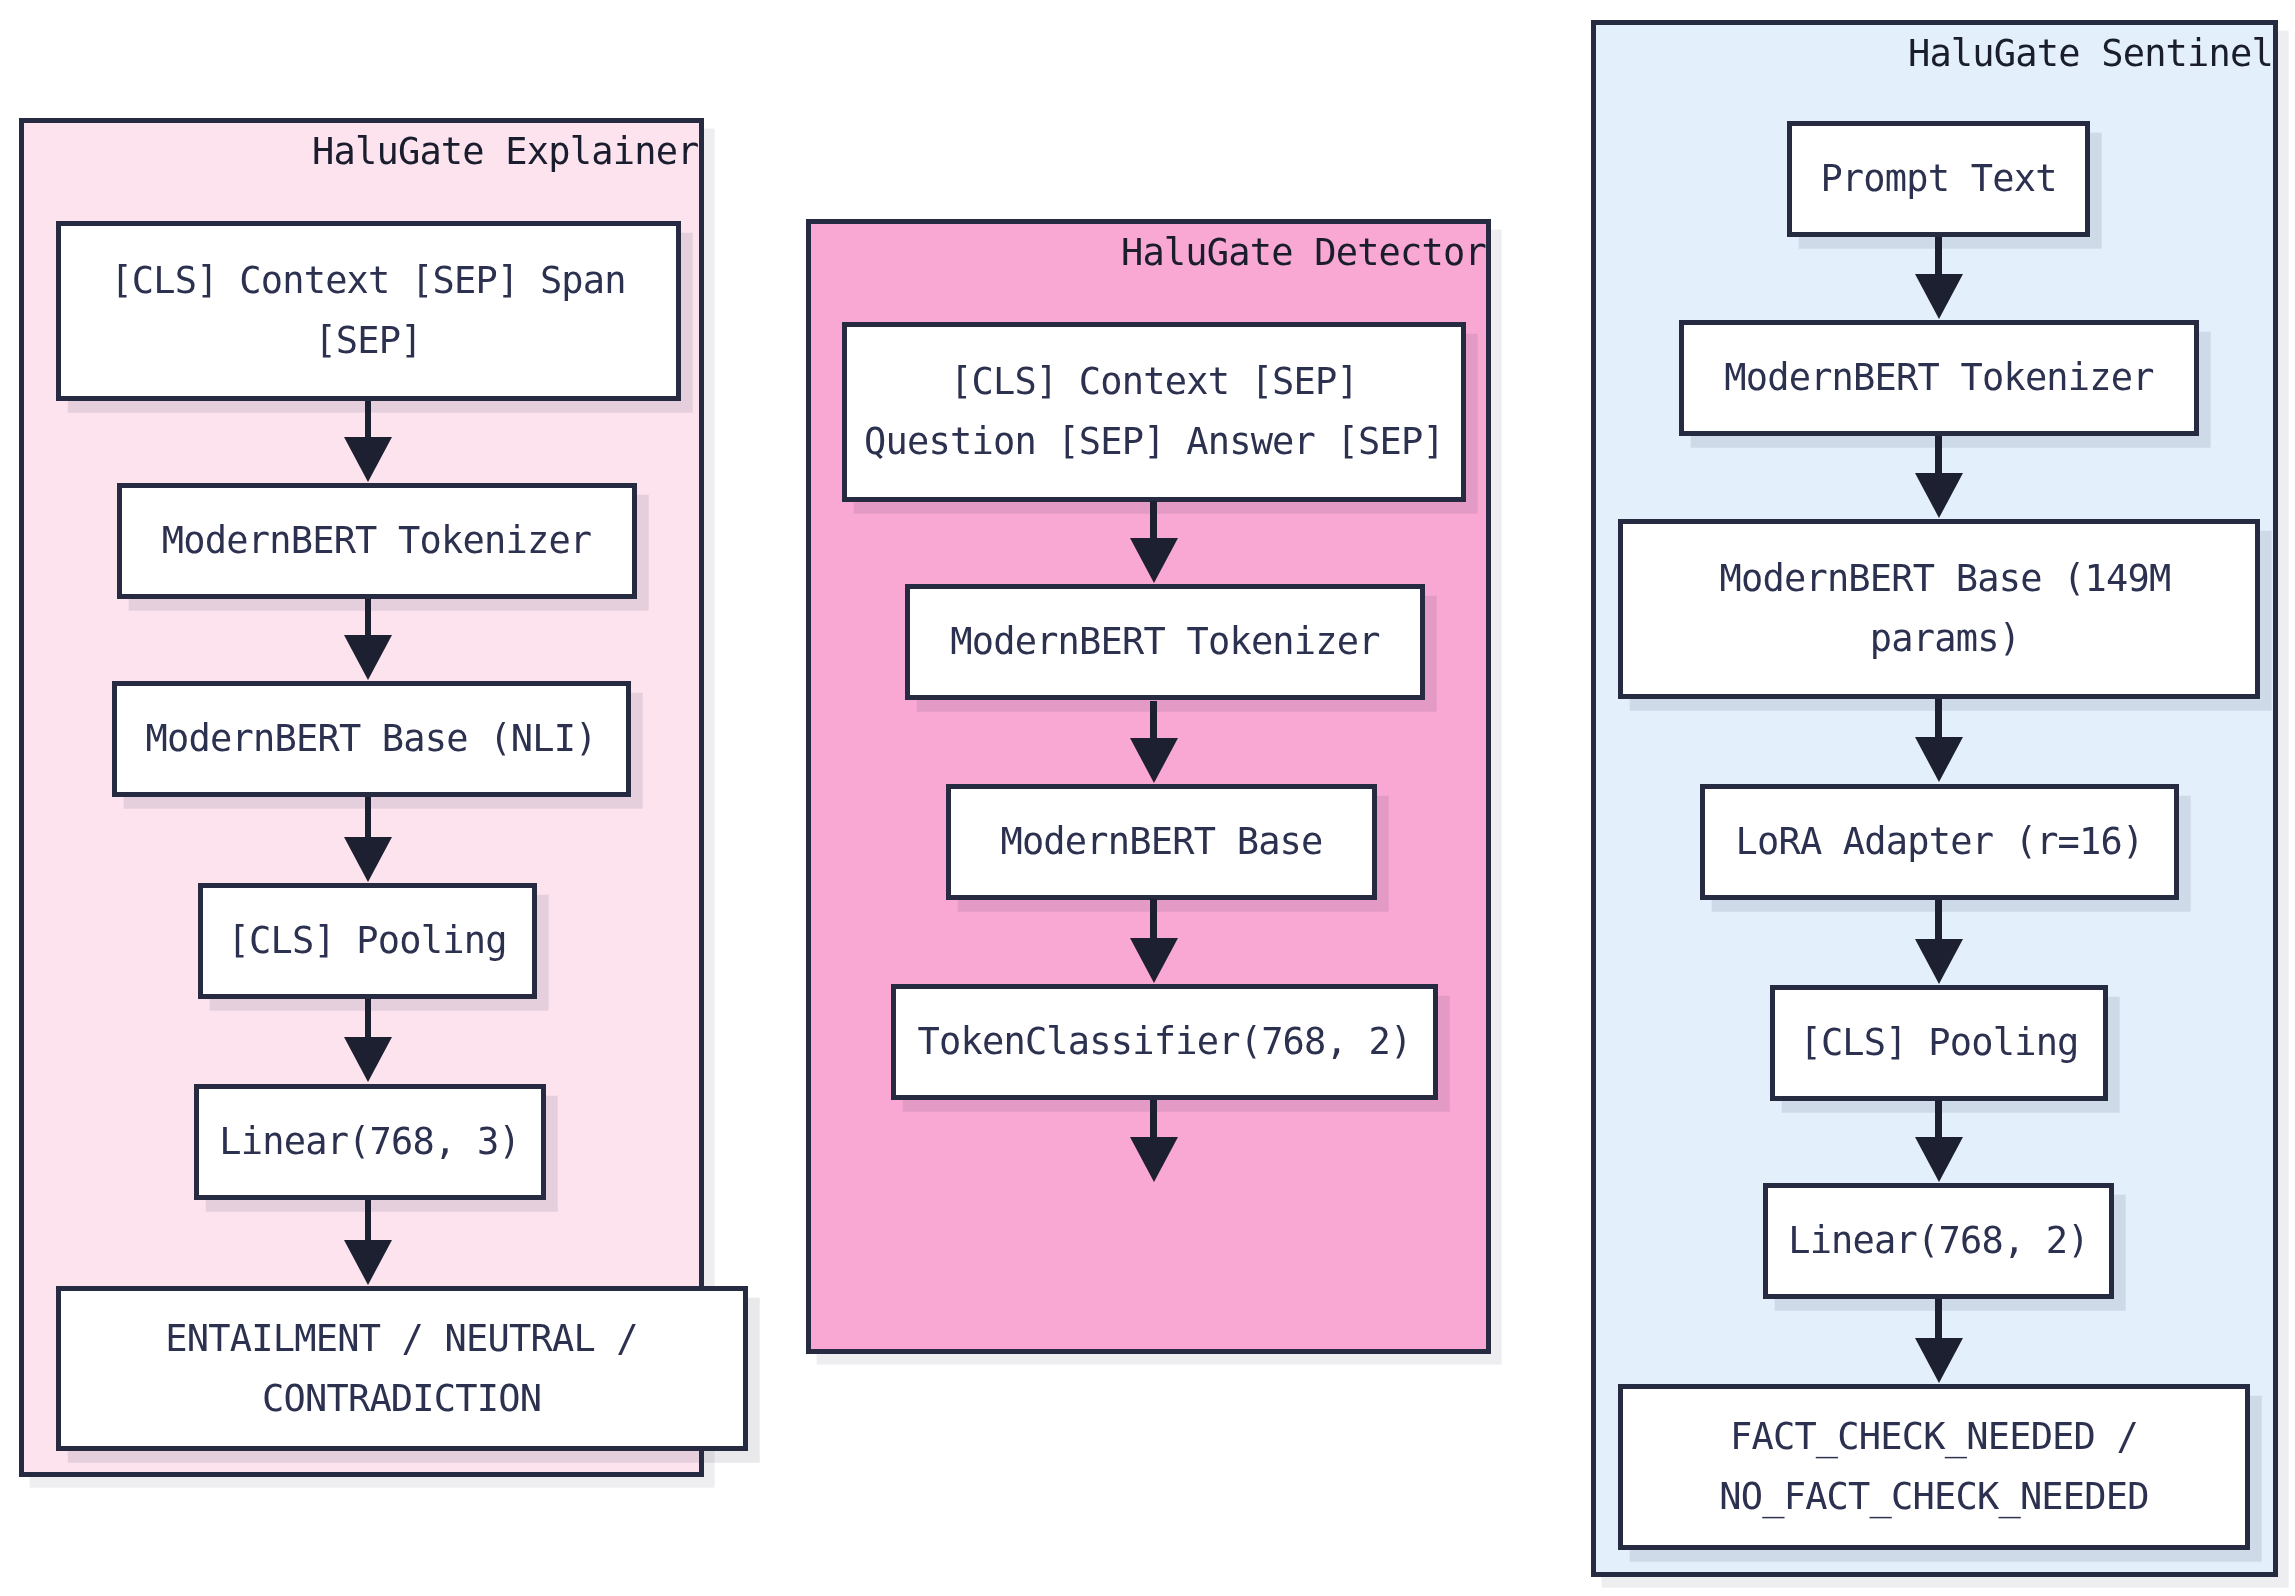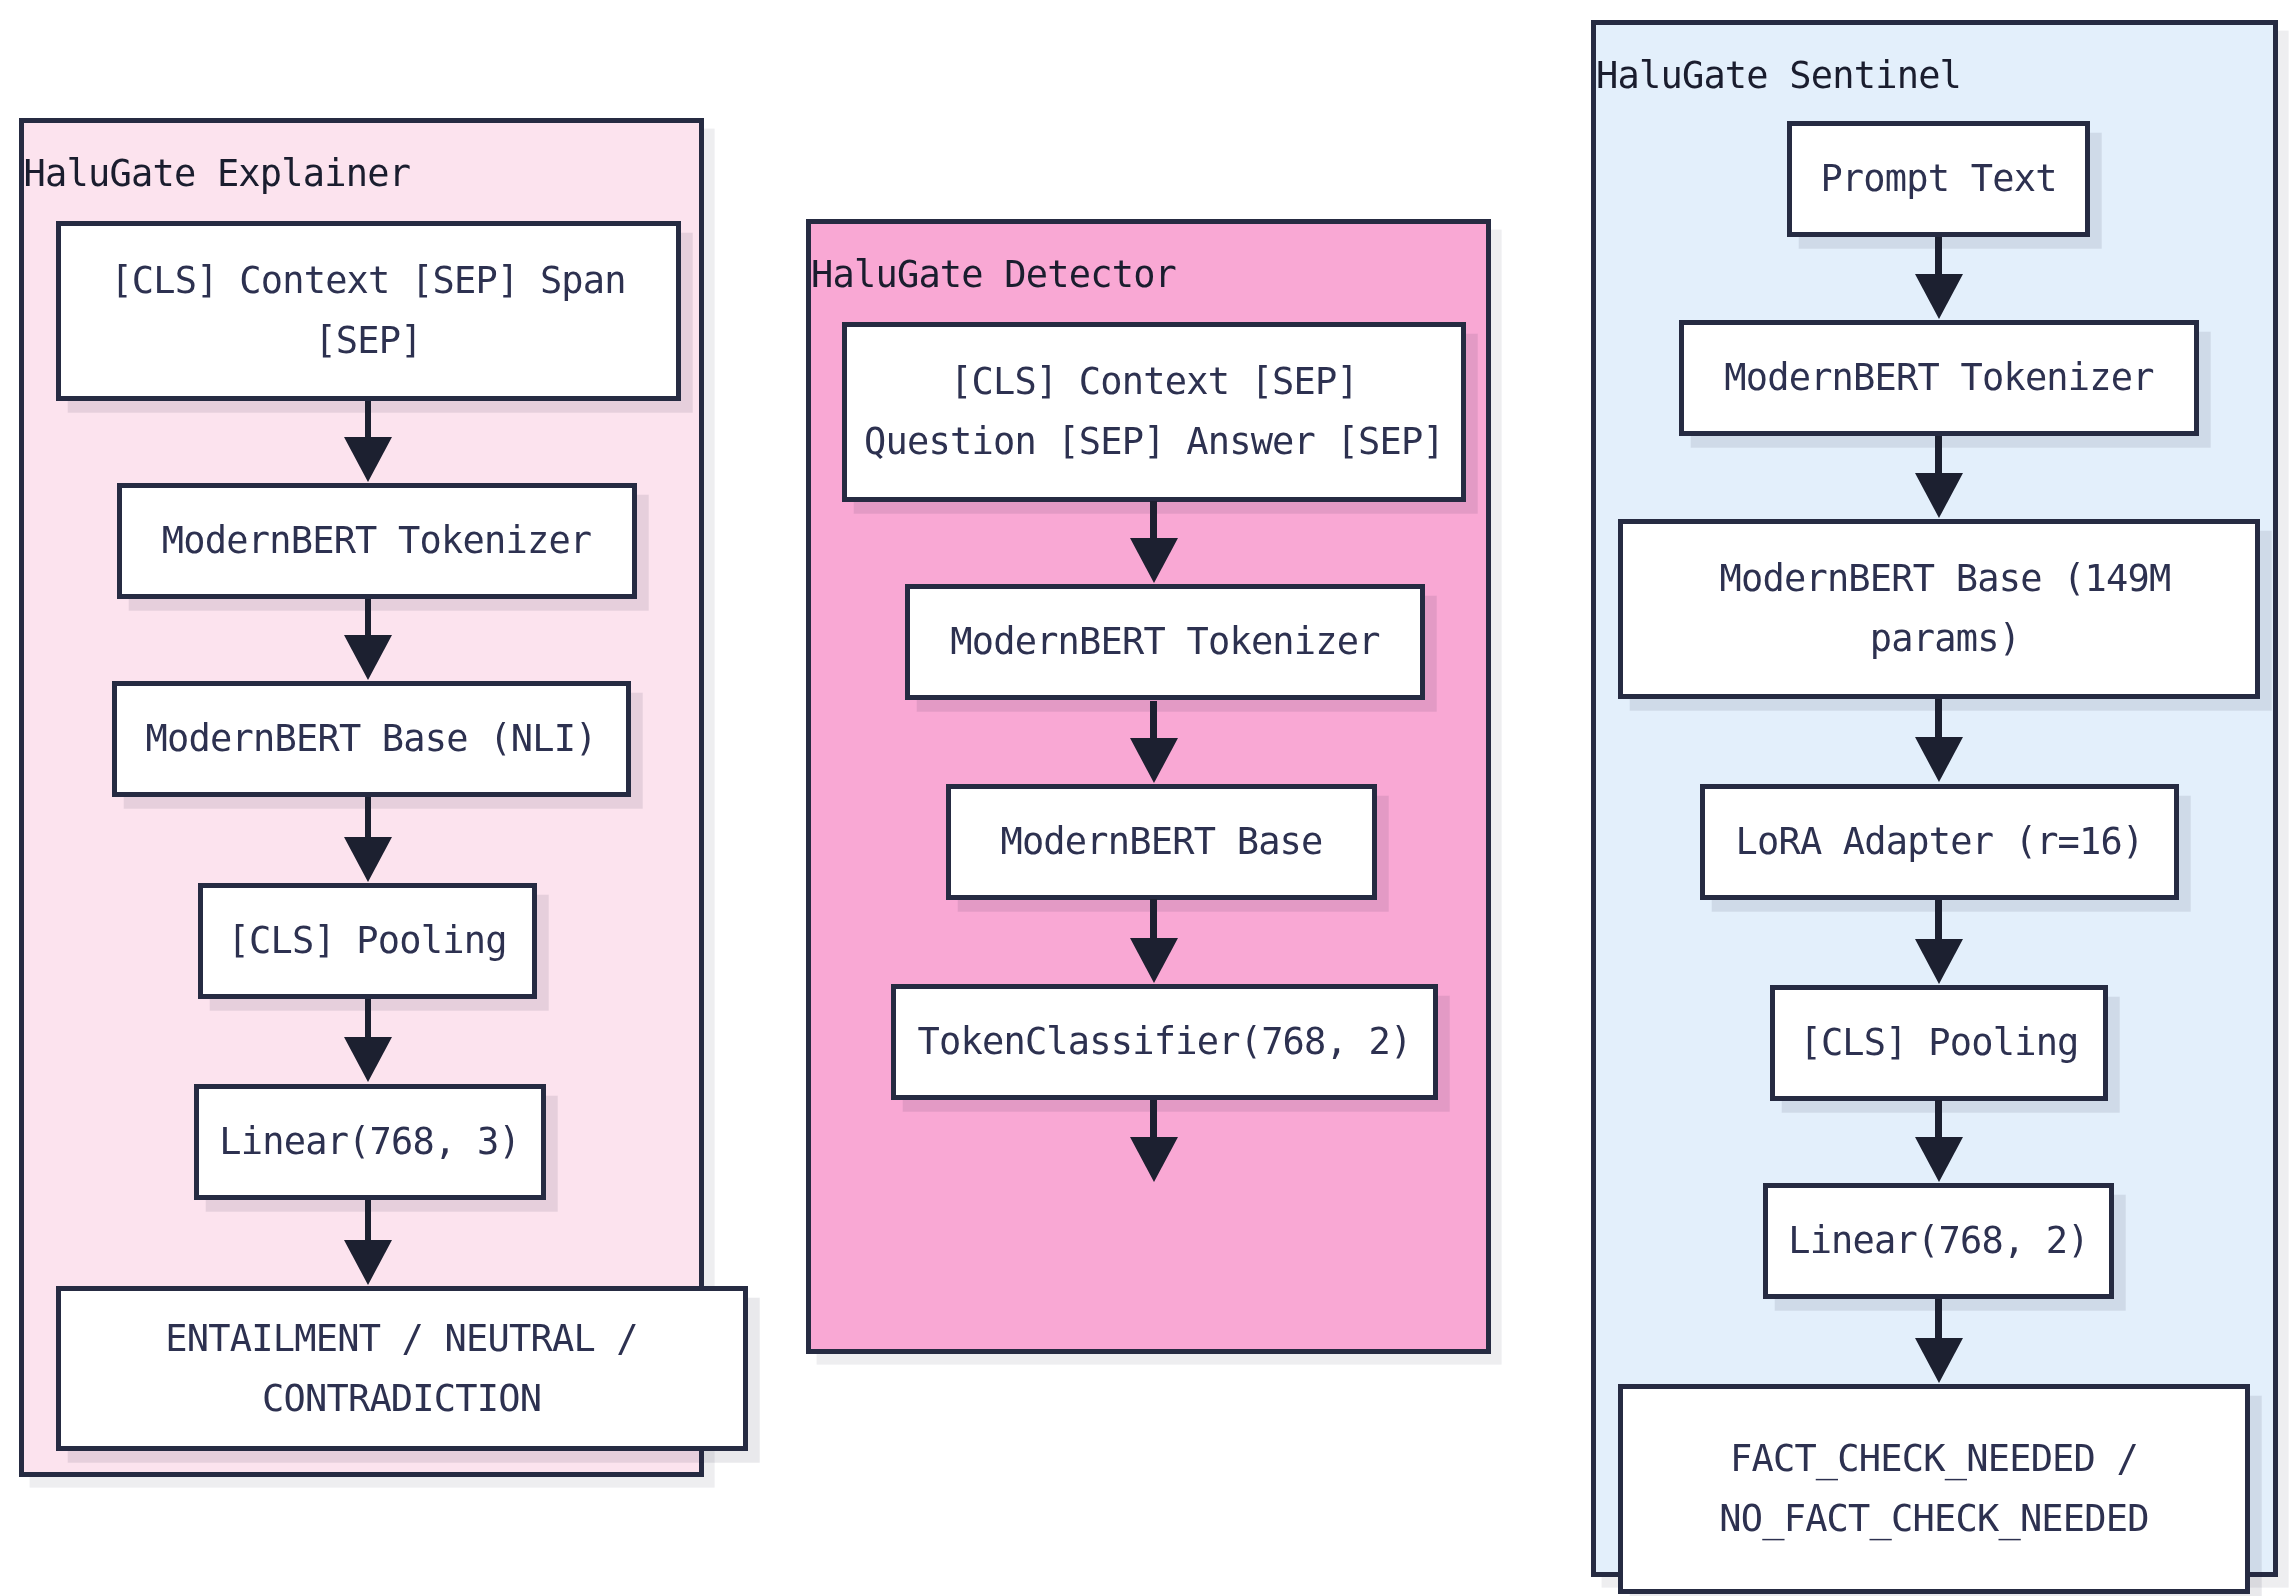--- a/index.html
+++ b/index.html
@@ -11,22 +11,22 @@
     overflow:hidden;
   }
   .panel{
     position:absolute;
     box-sizing:border-box;
     border:5.3px solid #262b42;
     box-shadow:10.6px 10.6px 0 rgba(38,43,66,0.08);
   }
   .panel-title{
     position:absolute;
-    top:29px;left:0;right:0;
-    text-align:left;
+    top:7px;left:0;right:0;
+    text-align:right;
     font-size:37px;
     letter-spacing:-0.8px;
     line-height:43px;
     color:#1a1d2e;
     white-space:nowrap;
   }
   .node{
     position:absolute;
     box-sizing:border-box;
     background:#ffffff;
@@ -217,20 +217,20 @@
 
     <div class="node" style="left:167px;top:1158px;width:351px;height:116px;">
       <span class="node-line">Linear(768, 2)</span>
     </div>
 
     <div class="arrow" style="left:317px;top:1274px;height:84px;">
       <div class="arrow-line"></div>
       <div class="arrow-head"></div>
     </div>
 
-    <div class="node" style="left:22px;top:1359px;width:632px;height:210px;">
+    <div class="node" style="left:22px;top:1359px;width:632px;height:166px;">
       <span class="node-line">FACT_CHECK_NEEDED /</span>
       <span class="node-line">NO_FACT_CHECK_NEEDED</span>
     </div>
   </div>
 
 </div>
 
 
 </body></html>

